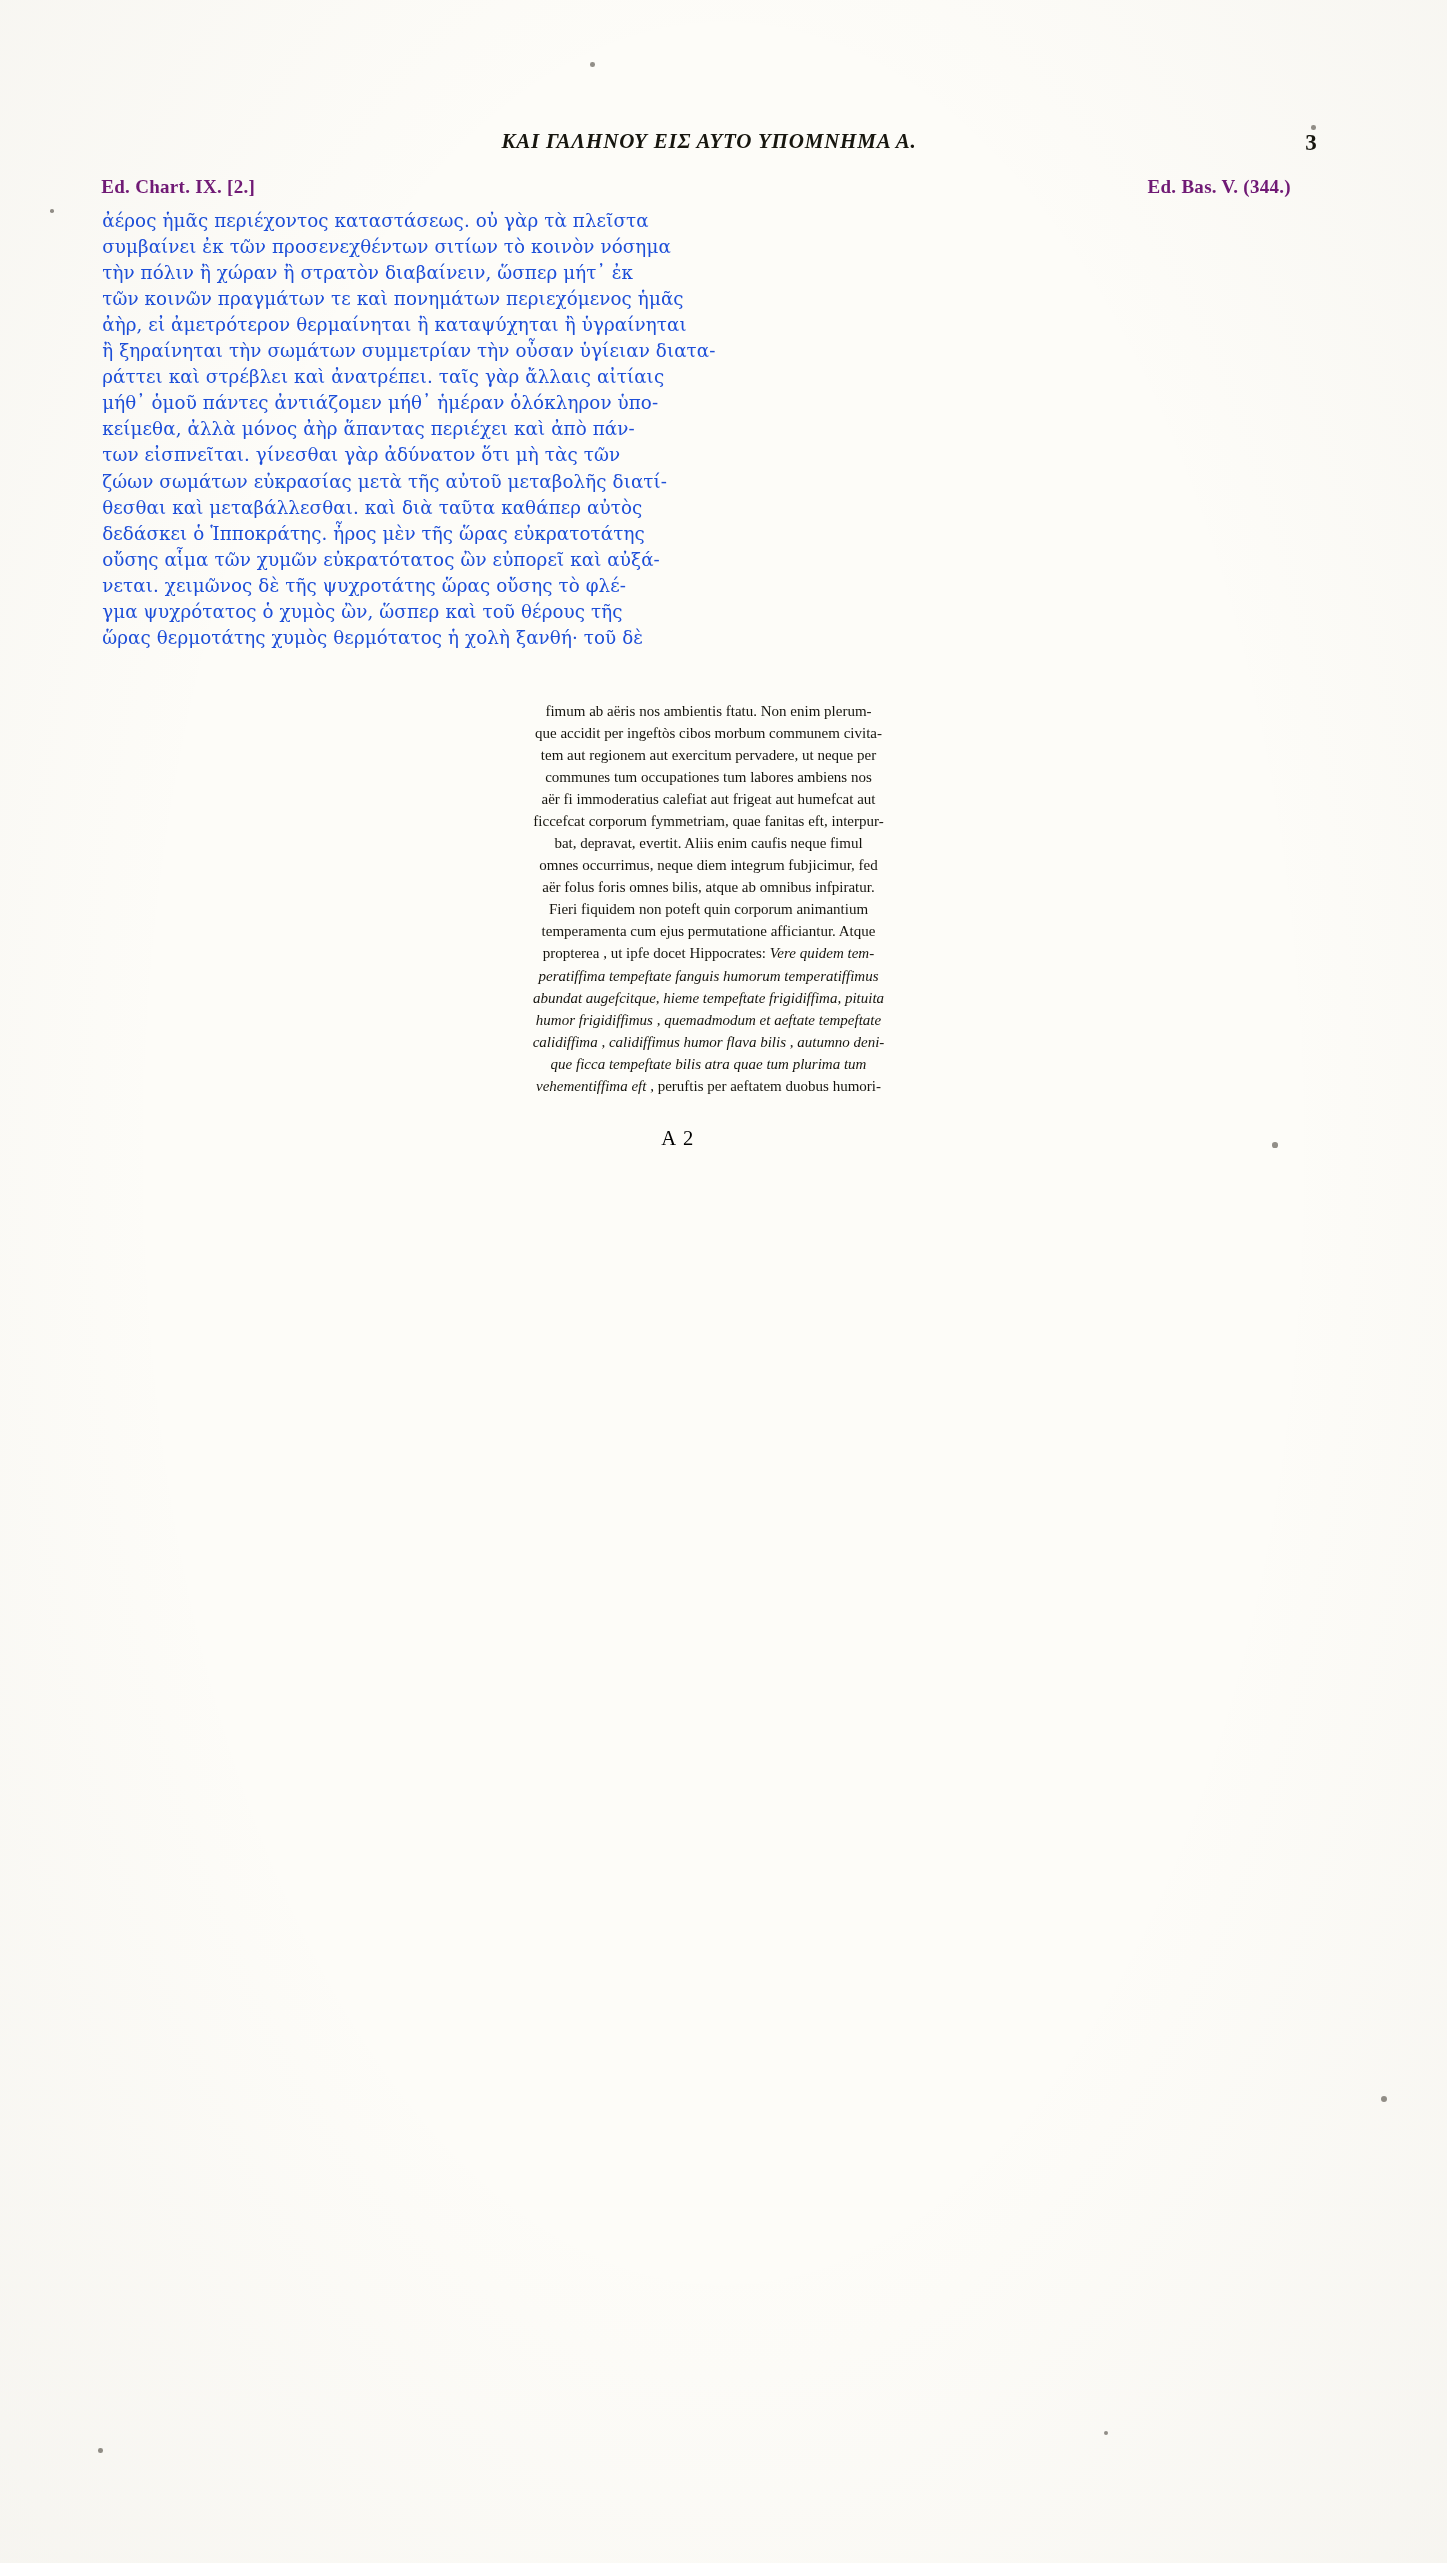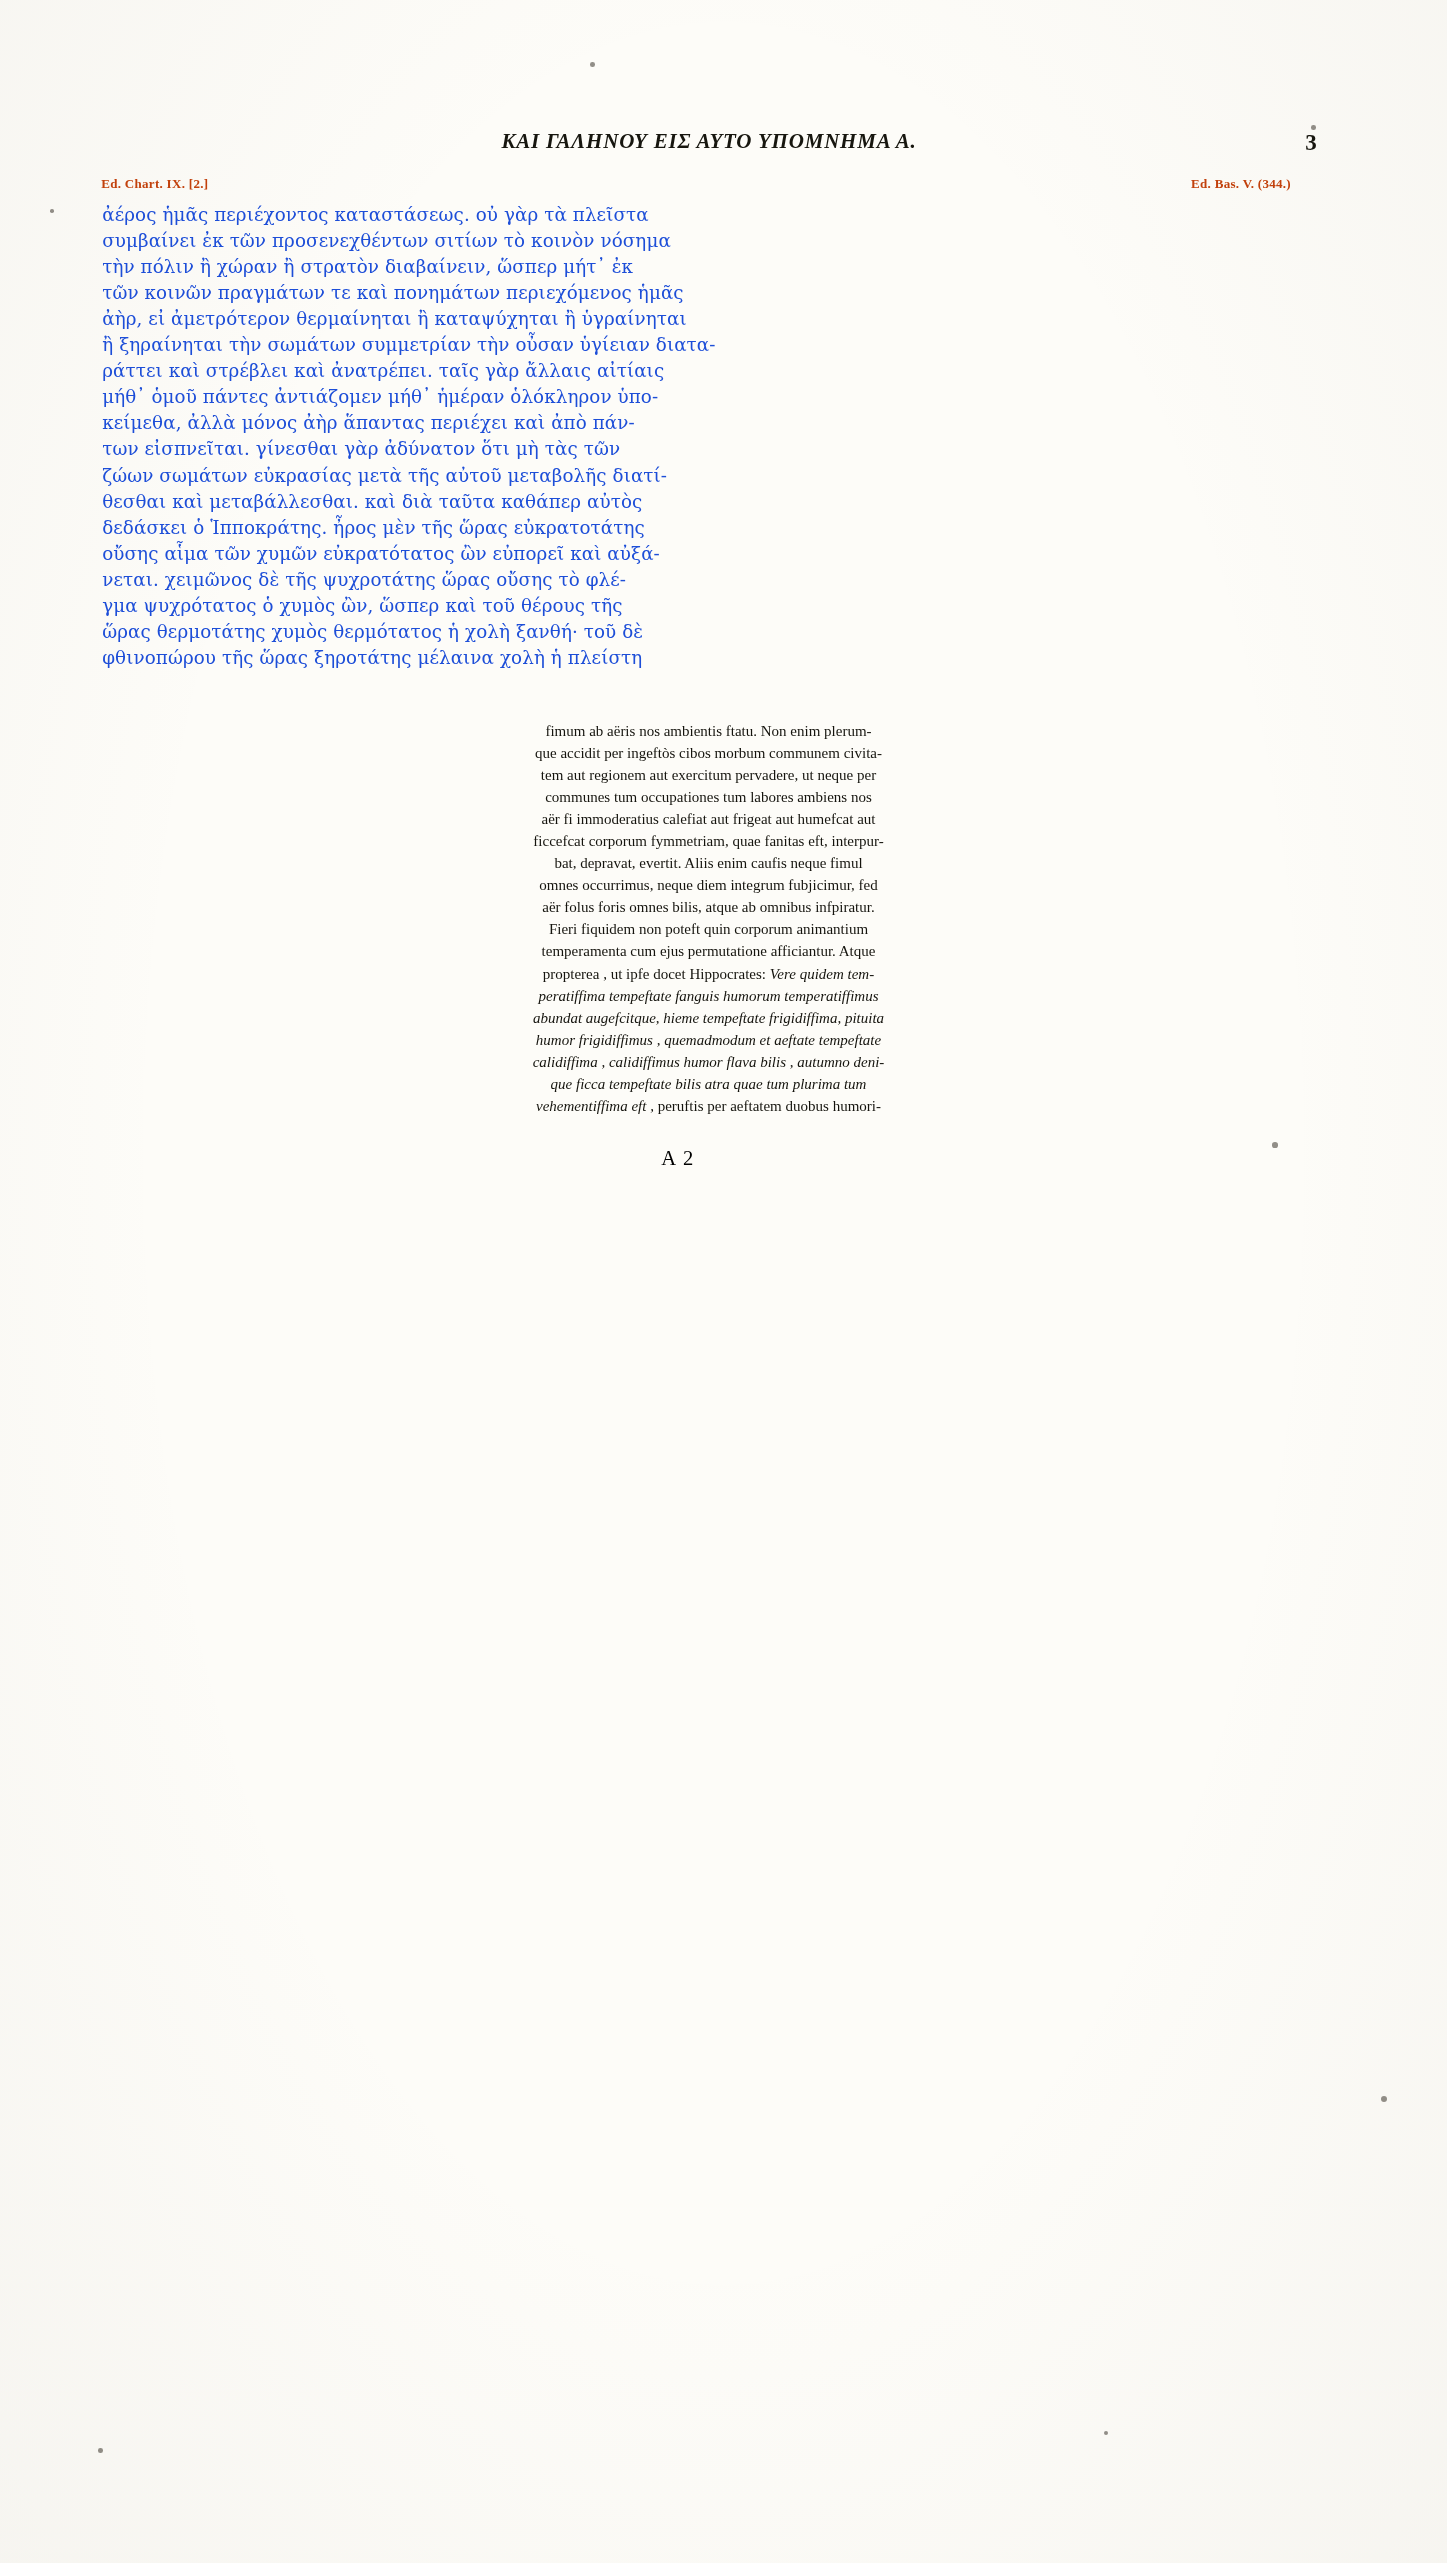--- a/index.html
+++ b/index.html
@@ -60,24 +60,24 @@
     font-weight: 700;
     color: #17160f;
   }
 
   
   .editions {
     display: flex;
     justify-content: space-between;
     font-family: "Liberation Serif", serif;
     font-weight: 700;
-    font-size: 13px;
+    font-size: 19px;
     letter-spacing: 0.3px;
     margin: 0 15.5px 10.3px 5.2px;
-    color: #c2410c;
+    color: #701a75;
   }
   .editions .ed-left { margin-left: 0px; }
   .editions .ed-right { margin-right: 15.5px; }
 
   
   .greek {
     font-family: "DejaVu Serif", serif;
     font-size: 18.3px;
     line-height: 1.425;
     text-align: justify;
@@ -163,21 +163,20 @@
       <span class="ln">μήθ᾽ ὁμοῦ πάντες ἀντιάζομεν μήθ᾽ ἡμέραν ὁλόκληρον ὑπο-</span>
       <span class="ln">κείμεθα, ἀλλὰ μόνος ἀὴρ ἅπαντας περιέχει καὶ ἀπὸ πάν-</span>
       <span class="ln">των εἰσπνεῖται.  γίνεσθαι γὰρ ἀδύνατον ὅτι μὴ τὰς τῶν</span>
       <span class="ln">ζώων σωμάτων εὐκρασίας μετὰ τῆς αὐτοῦ μεταβολῆς διατί-</span>
       <span class="ln">θεσθαι καὶ μεταβάλλεσθαι.  καὶ διὰ ταῦτα καθάπερ αὐτὸς</span>
       <span class="ln">δεδάσκει ὁ Ἱπποκράτης. ἦρος μὲν τῆς ὥρας εὐκρατοτάτης</span>
       <span class="ln">οὔσης αἷμα τῶν χυμῶν εὐκρατότατος ὢν εὐπορεῖ καὶ αὐξά-</span>
       <span class="ln">νεται.  χειμῶνος δὲ τῆς ψυχροτάτης ὥρας οὔσης τὸ φλέ-</span>
       <span class="ln">γμα ψυχρότατος ὁ χυμὸς ὢν, ὥσπερ καὶ τοῦ θέρους τῆς</span>
       <span class="ln">ὥρας θερμοτάτης χυμὸς θερμότατος ἡ χολὴ ξανθή· τοῦ δὲ</span>
-      <span class="ln">φθινοπώρου τῆς ὥρας ξηροτάτης μέλαινα χολὴ ἡ πλείστη</span>
     </div>
 
     <div class="latin">
       <span class="ln">fimum  ab  aëris  nos  ambientis  ftatu.    Non  enim  plerum-</span>
       <span class="ln">que  accidit  per  ingeftòs  cibos  morbum  communem  civita-</span>
       <span class="ln">tem  aut  regionem  aut  exercitum  pervadere,  ut  neque  per</span>
       <span class="ln">communes  tum  occupationes  tum  labores   ambiens   nos</span>
       <span class="ln">aër   fi   immoderatius  calefiat  aut  frigeat  aut  humefcat  aut</span>
       <span class="ln">ficcefcat  corporum  fymmetriam,  quae  fanitas  eft,  interpur-</span>
       <span class="ln">bat,  depravat,  evertit.      Aliis   enim   caufis   neque  fimul</span>

